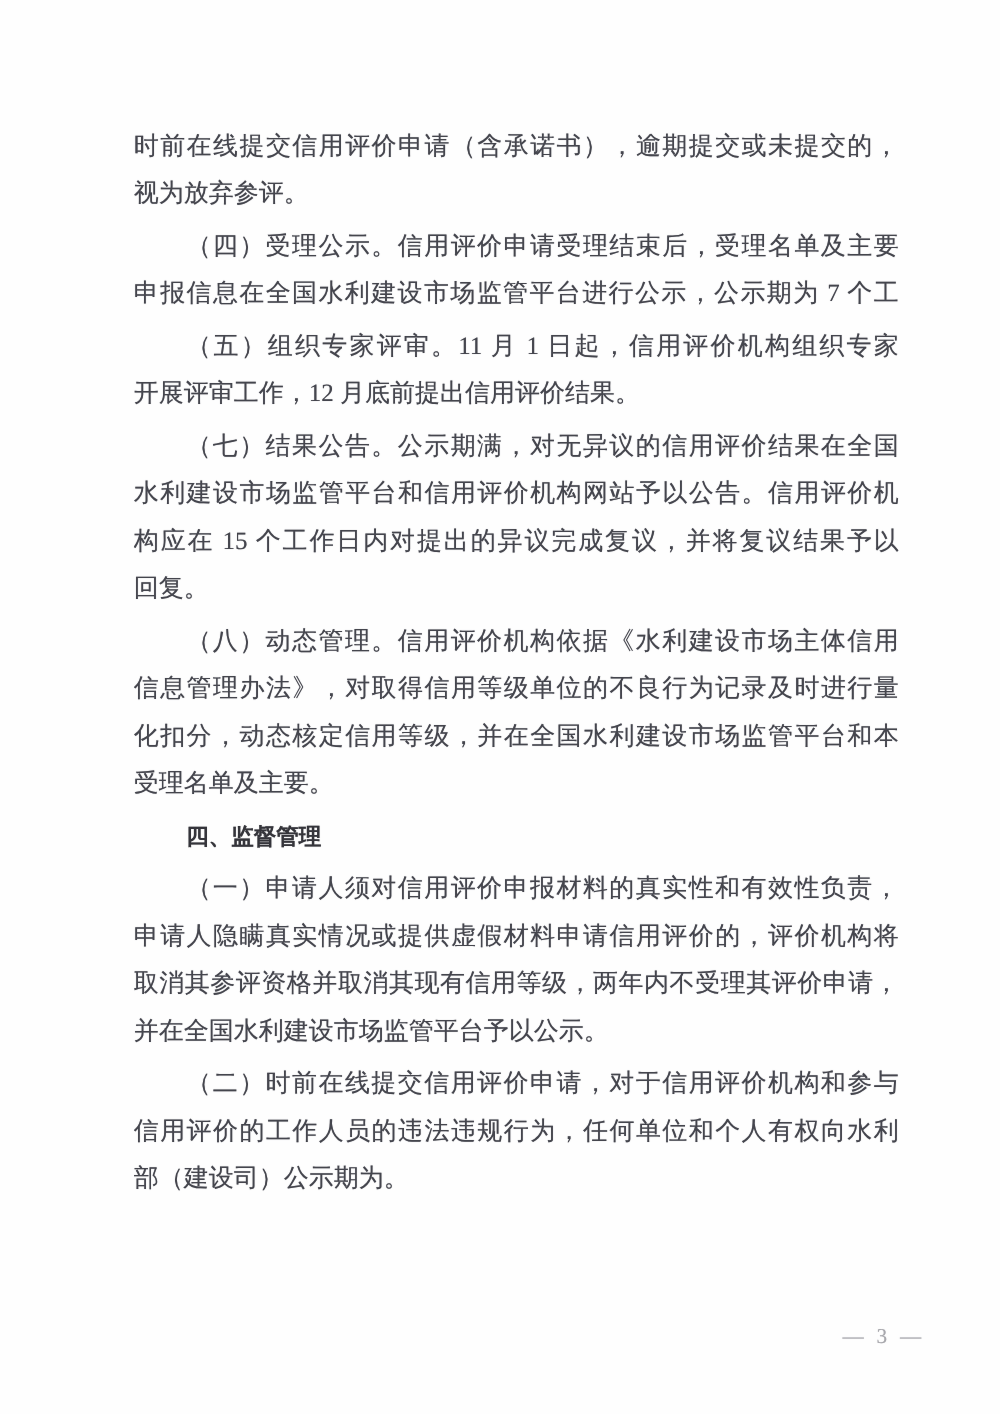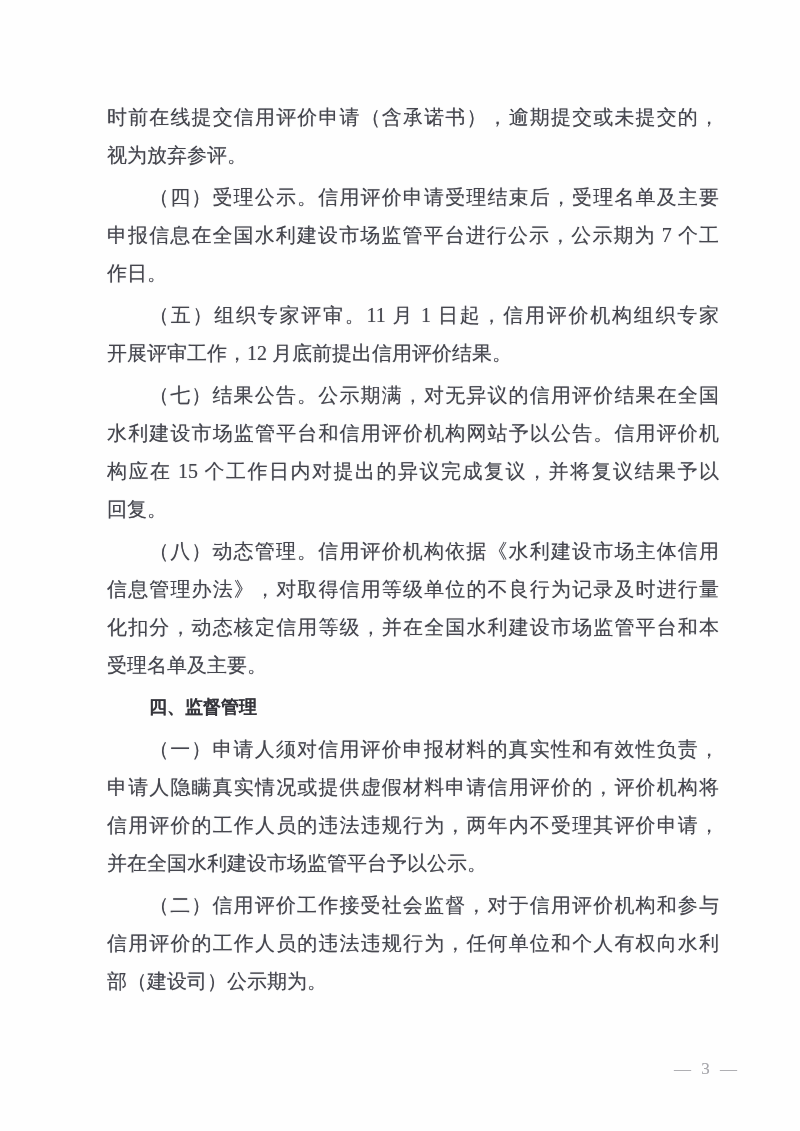--- a/index.html
+++ b/index.html
@@ -73,21 +73,20 @@
 
 <div class="page">
   <div class="content" id="content">
       <div class="para">
         <div class="line">时前在线提交信用评价申请（含承诺书），逾期提交或未提交的，</div>
         <div class="line end">视为放弃参评。</div>
       </div>
       <div class="para">
         <div class="line indent">（四）受理公示。信用评价申请受理结束后，受理名单及主要</div>
         <div class="line">申报信息在全国水利建设市场监管平台进行公示，公示期为 7 个工</div>
-        <div class="line end">作日。</div>
       </div>
       <div class="para">
         <div class="line indent">（五）组织专家评审。11 月 1 日起，信用评价机构组织专家</div>
         <div class="line end">开展评审工作，12 月底前提出信用评价结果。</div>
       </div>
       <div class="para">
         <div class="line indent">（七）结果公告。公示期满，对无异议的信用评价结果在全国</div>
         <div class="line">水利建设市场监管平台和信用评价机构网站予以公告。信用评价机</div>
         <div class="line">构应在 15 个工作日内对提出的异议完成复议，并将复议结果予以</div>
         <div class="line end">回复。</div>
@@ -97,23 +96,23 @@
         <div class="line">信息管理办法》，对取得信用等级单位的不良行为记录及时进行量</div>
         <div class="line">化扣分，动态核定信用等级，并在全国水利建设市场监管平台和本</div>
         <div class="line end">受理名单及主要。</div>
       </div>
       <div class="para">
         <div class="line indent end heading">四、监督管理</div>
       </div>
       <div class="para">
         <div class="line indent">（一）申请人须对信用评价申报材料的真实性和有效性负责，</div>
         <div class="line">申请人隐瞒真实情况或提供虚假材料申请信用评价的，评价机构将</div>
-        <div class="line">信用评价的工作人员的违法违规行为，两年内不受理其评价申请，</div>
+        <div class="line">取消其参评资格并取消其现有信用等级，两年内不受理其评价申请，</div>
         <div class="line end">并在全国水利建设市场监管平台予以公示。</div>
       </div>
       <div class="para">
-        <div class="line indent">（二）信用评价工作接受社会监督，对于信用评价机构和参与</div>
+        <div class="line indent">（二）时前在线提交信用评价申请，对于信用评价机构和参与</div>
         <div class="line">信用评价的工作人员的违法违规行为，任何单位和个人有权向水利</div>
         <div class="line end">部（建设司）公示期为。</div>
       </div>
     </div>
   <div class="page-number">— 3 —</div>
 </div>
 
 </body></html>

